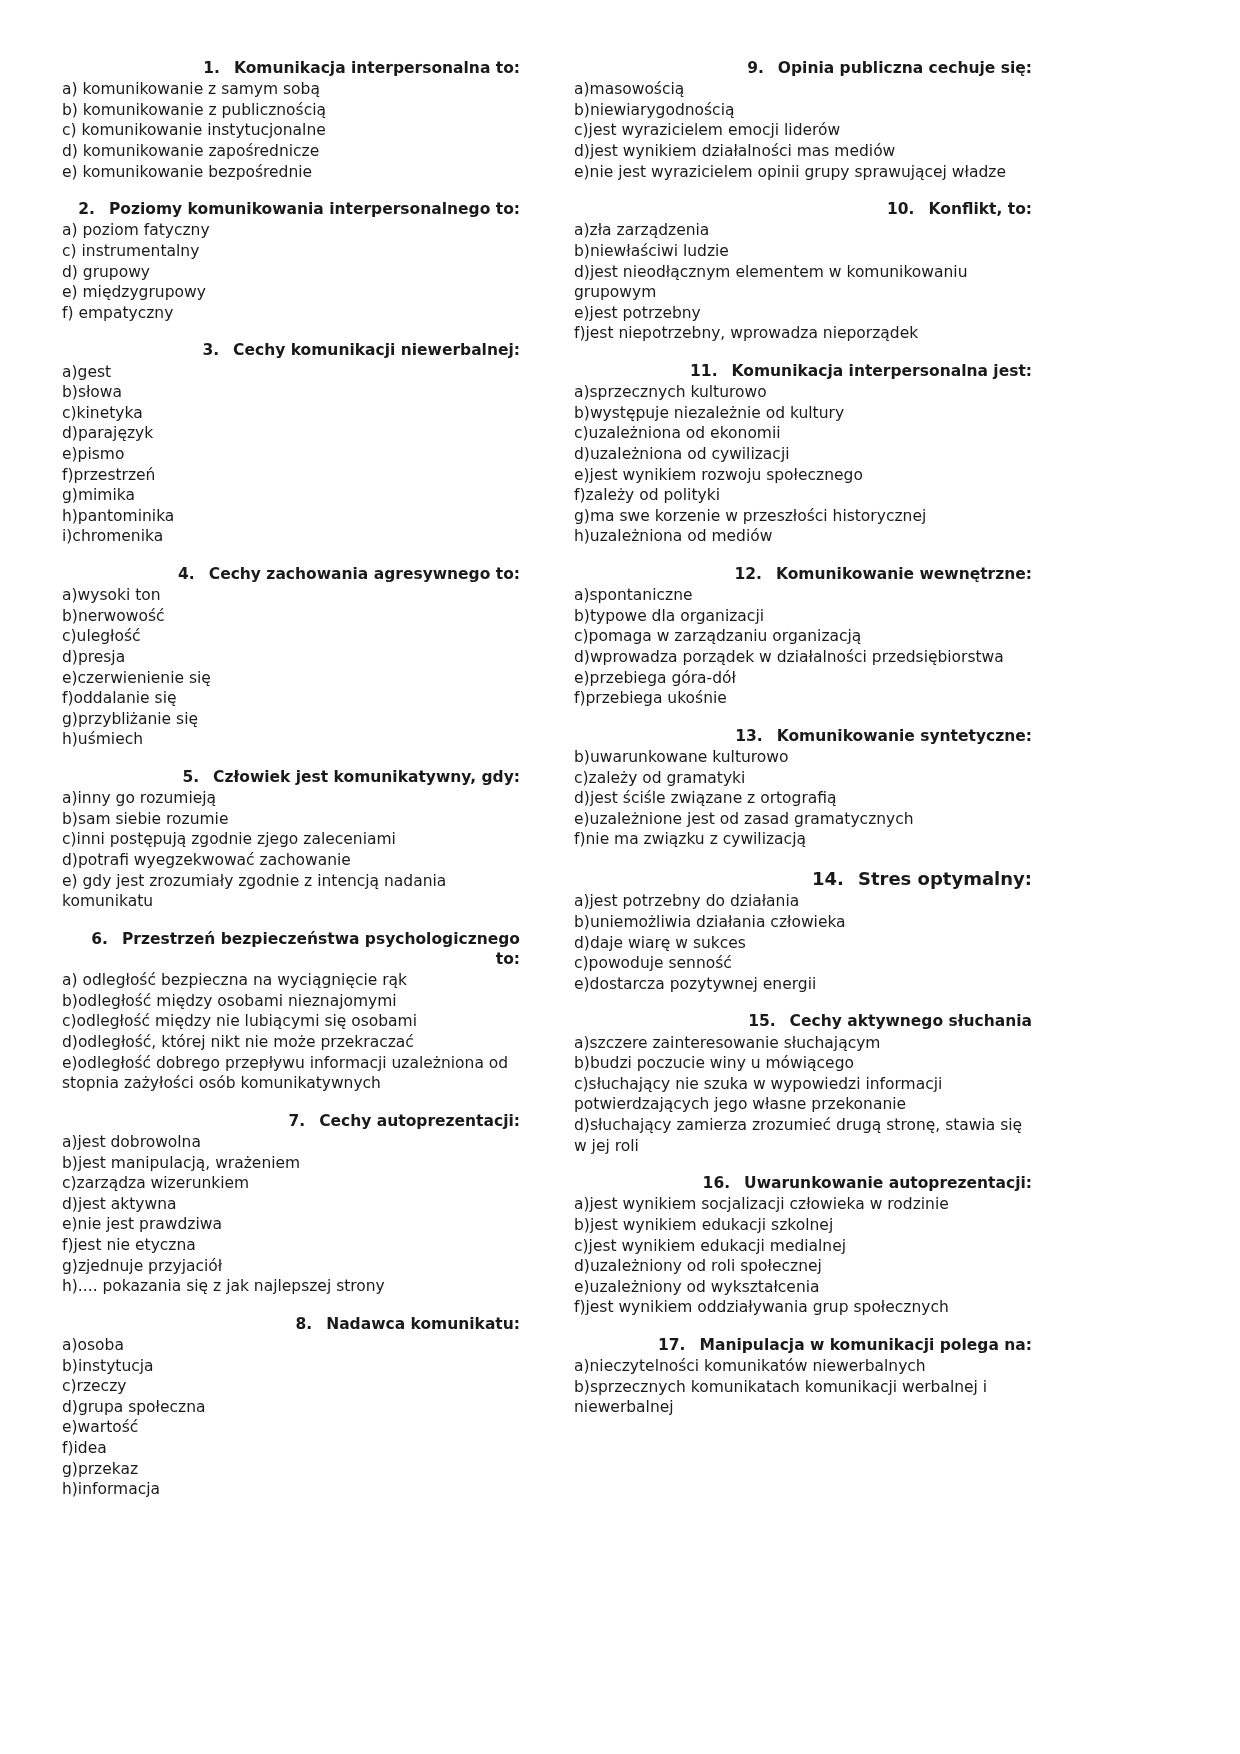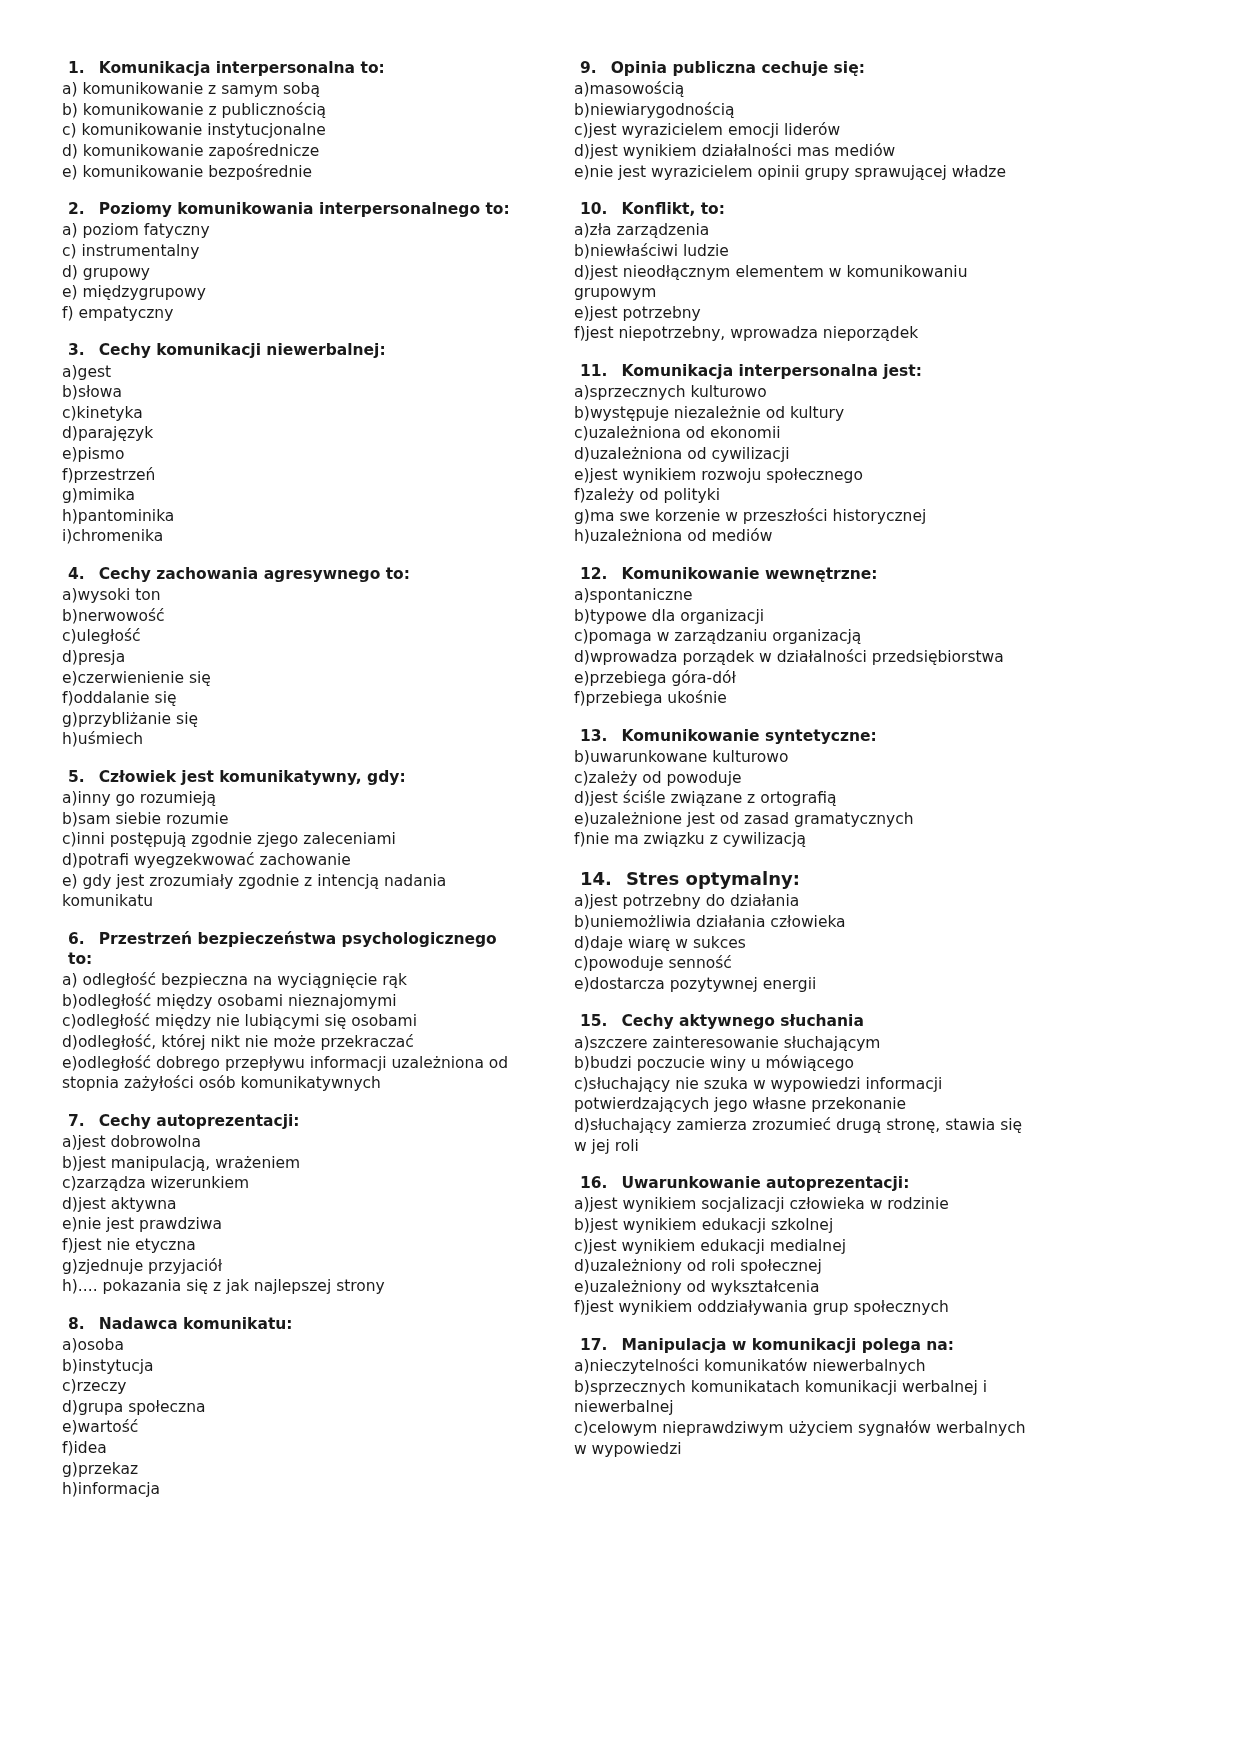--- a/index.html
+++ b/index.html
@@ -29,21 +29,21 @@
     width: 464px;
     flex: 0 0 464px;
   }
   .qblock {
     margin-bottom: 17px;
   }
   .qtitle {
     font-weight: bold;
     font-size: 15.5px;
     line-height: 1.30;
-    text-align: left;
+    text-align: right;
     margin: 0 0 1px 0;
     padding: 0 6px;
   }
   .qtitle .num {
     display: inline;
   }
   .qtitle .gap {
     display: inline-block;
     width: 14px;
   }
@@ -175,21 +175,21 @@
           <div class="opt">a)spontaniczne</div>
           <div class="opt">b)typowe dla organizacji</div>
           <div class="opt">c)pomaga w zarządzaniu organizacją</div>
           <div class="opt">d)wprowadza porządek w działalności przedsiębiorstwa</div>
           <div class="opt">e)przebiega góra-dół</div>
           <div class="opt">f)przebiega ukośnie</div>
         </div>
         <div class="qblock">
           <div class="qtitle"><span class="num">13.</span><span class="gap"></span><span>Komunikowanie syntetyczne:</span></div>
           <div class="opt">b)uwarunkowane kulturowo</div>
-          <div class="opt">c)zależy od powoduje</div>
+          <div class="opt">c)zależy od gramatyki</div>
           <div class="opt">d)jest ściśle związane z ortografią</div>
           <div class="opt">e)uzależnione jest od zasad gramatycznych</div>
           <div class="opt">f)nie ma związku z cywilizacją</div>
         </div>
         <div class="qblock">
           <div class="qtitle big"><span class="num">14.</span><span class="gap"></span><span>Stres optymalny:</span></div>
           <div class="opt">a)jest potrzebny do działania</div>
           <div class="opt">b)uniemożliwia działania człowieka</div>
           <div class="opt">d)daje wiarę w sukces</div>
           <div class="opt">c)powoduje senność</div>
@@ -208,17 +208,16 @@
           <div class="opt">b)jest wynikiem edukacji szkolnej</div>
           <div class="opt">c)jest wynikiem edukacji medialnej</div>
           <div class="opt">d)uzależniony od roli społecznej</div>
           <div class="opt">e)uzależniony od wykształcenia</div>
           <div class="opt">f)jest wynikiem oddziaływania grup społecznych</div>
         </div>
         <div class="qblock">
           <div class="qtitle"><span class="num">17.</span><span class="gap"></span><span>Manipulacja w komunikacji polega na:</span></div>
           <div class="opt">a)nieczytelności komunikatów niewerbalnych</div>
           <div class="opt">b)sprzecznych komunikatach komunikacji werbalnej i niewerbalnej</div>
-          <div class="opt">c)celowym nieprawdziwym użyciem sygnałów werbalnych w wypowiedzi</div>
         </div>
       </div>
   </div>
 </div>
 
 </body></html>

